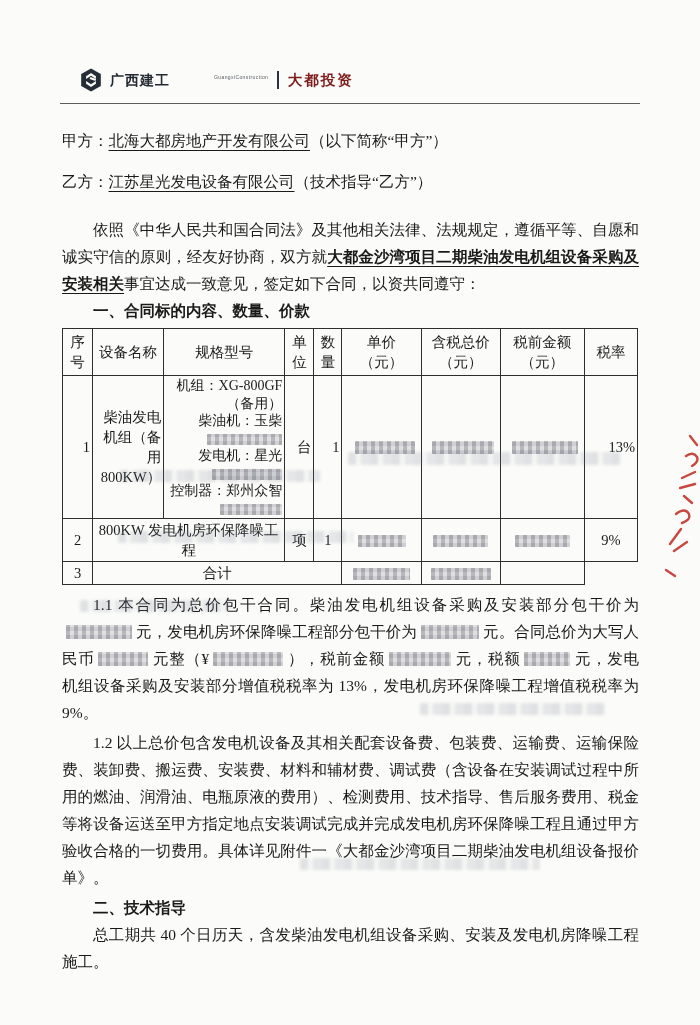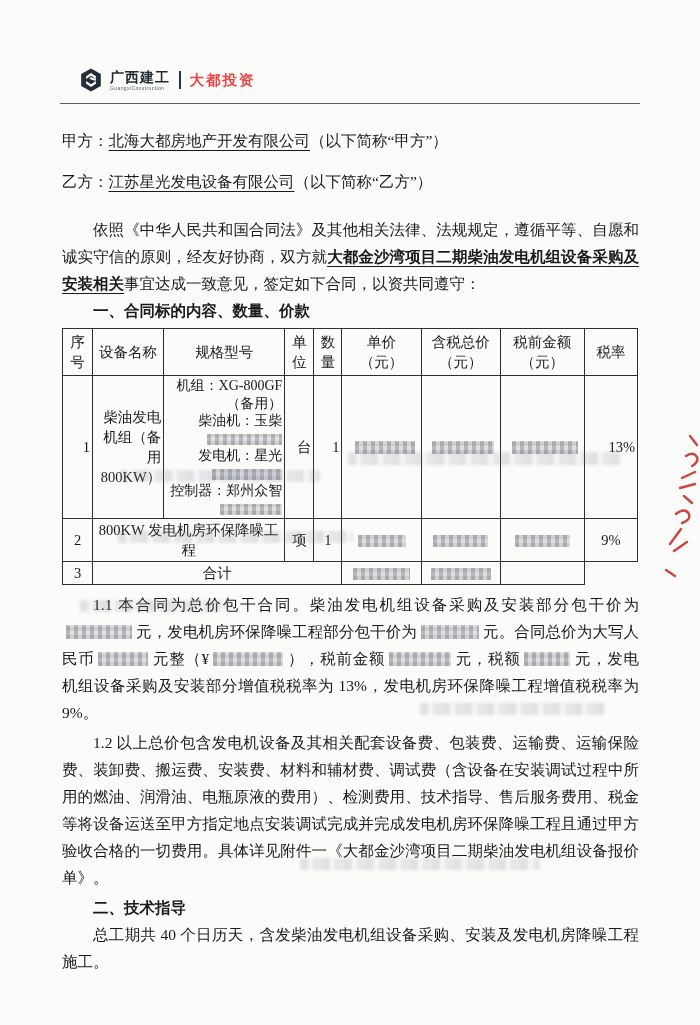--- a/index.html
+++ b/index.html
@@ -9,35 +9,35 @@
     font-family:"Liberation Serif","DejaVu Serif",serif;
   }
   .page{
     position:relative;width:700px;height:1025px;
     background:#fbfbf9;
     color:#1a1a1a;overflow:hidden;
   }
   
   .header{position:absolute;left:80px;top:68px;display:flex;align-items:center;}
   .logo-icon{width:22px;height:24px;flex:0 0 auto;}
-  .brand{margin-left:8px;display:flex;flex-direction:column;line-height:1;}
+  .brand{margin-left:8px;display:flex;line-height:1;gap:44px;}
   .brand-cn{
     font-family:"Liberation Sans","DejaVu Sans",sans-serif;
     font-weight:bold;font-size:14px;color:#242a33;letter-spacing:1px;
   }
   .brand-en{
     font-family:"Liberation Sans","DejaVu Sans",sans-serif;
     font-size:5px;color:#5a6068;margin-top:2px;letter-spacing:.4px;
   }
   .brand-divider{
     width:1.5px;height:18px;background:#2c323b;margin:0 9px;align-self:center;
   }
   .brand-sub{
     font-family:Liberation Sans, sans-serif;
-    font-weight:bold;font-size:14.5px;color:#ef4444;letter-spacing:2px;align-self:center;
+    font-weight:bold;font-size:14.5px;color:#7f1d1d;letter-spacing:2px;align-self:center;
   }
   .header-rule{
     position:absolute;left:60px;right:60px;top:103px;height:0;
     border:none;border-top:1.6px solid #5c5c5c;margin:0;
   }
   
   .doc{position:absolute;left:62px;top:113px;width:577px;font-size:15.5px;line-height:27px;}
   p{margin:0;}
   .para{text-align:justify;}
   .indent{text-indent:2em;}
@@ -108,21 +108,21 @@
     <span class="brand-sub">大都投资</span>
   </div>
   <hr class="header-rule">
 
   <div class="doc">
 
     <p class="party-line first">
       <span>甲方：</span><span class="u">北海大都房地产开发有限公司</span><span>（以下简称“甲方”）</span>
     </p>
     <p class="party-line">
-      <span>乙方：</span><span class="u">江苏星光发电设备有限公司</span><span>（以下简称“乙方”）</span>
+      <span>乙方：</span><span class="u">江苏星光发电设备有限公司</span><span>（技术指导“乙方”）</span>
     </p>
 
     <p class="para indent preamble">
       <span>依照《中华人民共和国合同法》及其他相关法律、法规规定，遵循平等、自愿和诚实守信的原则，经友好协商，双方就</span><span class="u bold">大都金沙湾项目二期柴油发电机组设备采购及安装相关</span><span>事宜达成一致意见，签定如下合同，以资共同遵守：</span>
     </p>
 
     <p class="sec-heading">一、合同标的内容、数量、价款</p>
 
     <table class="contract">
       <colgroup>

